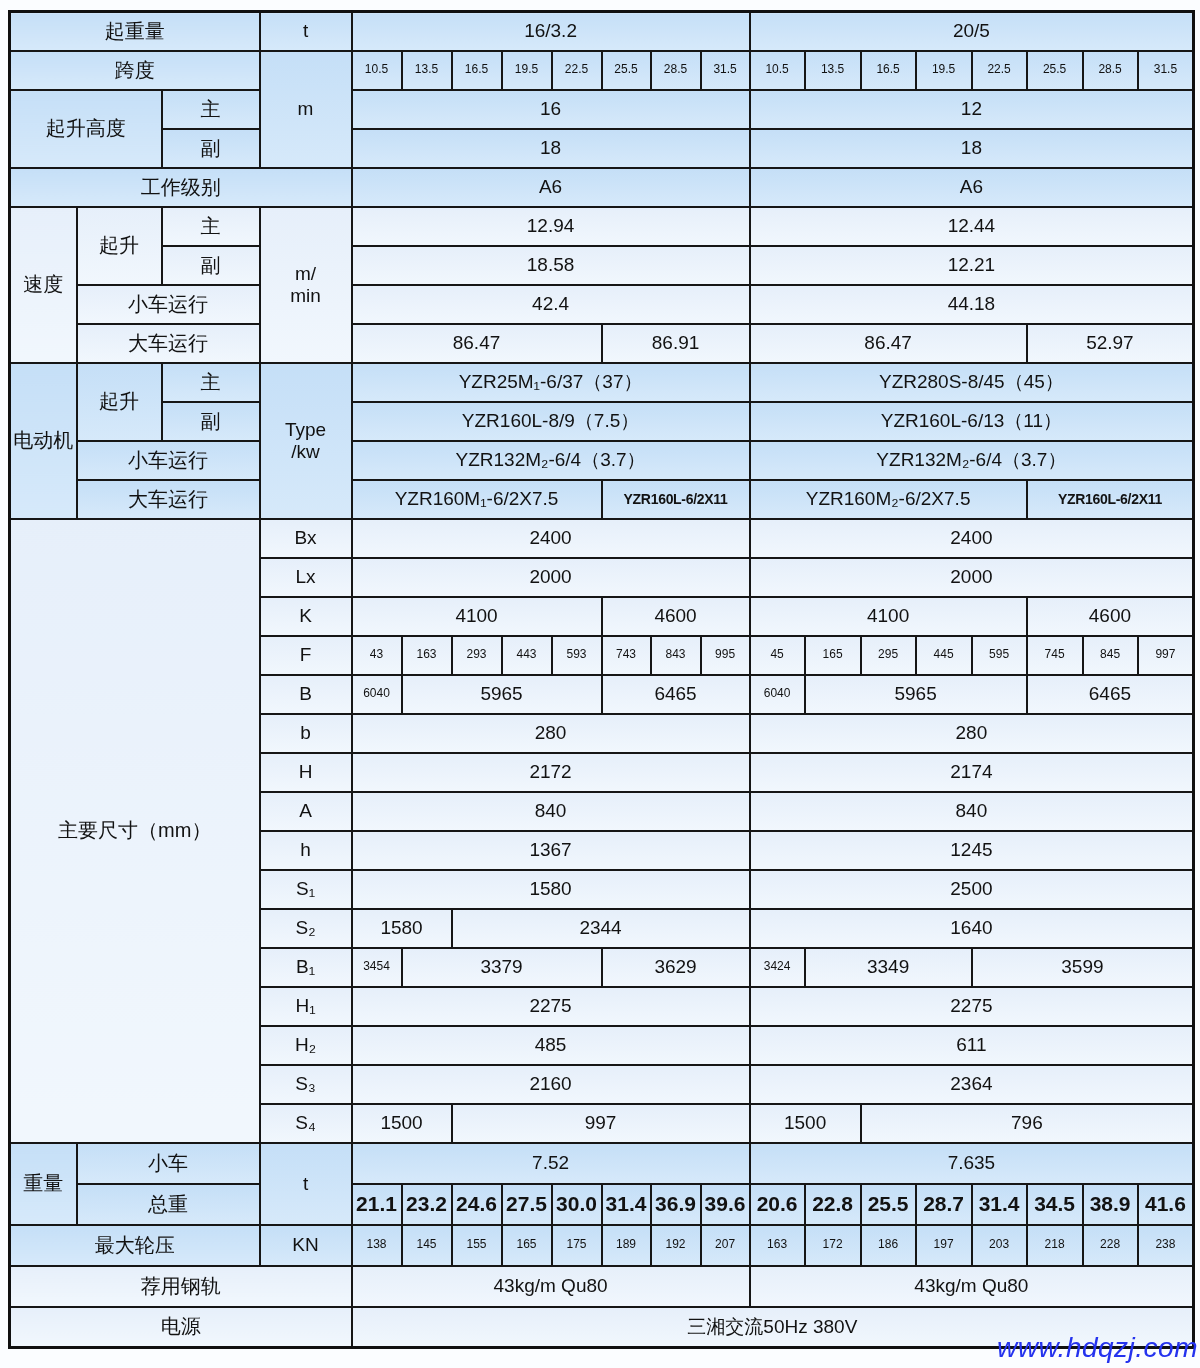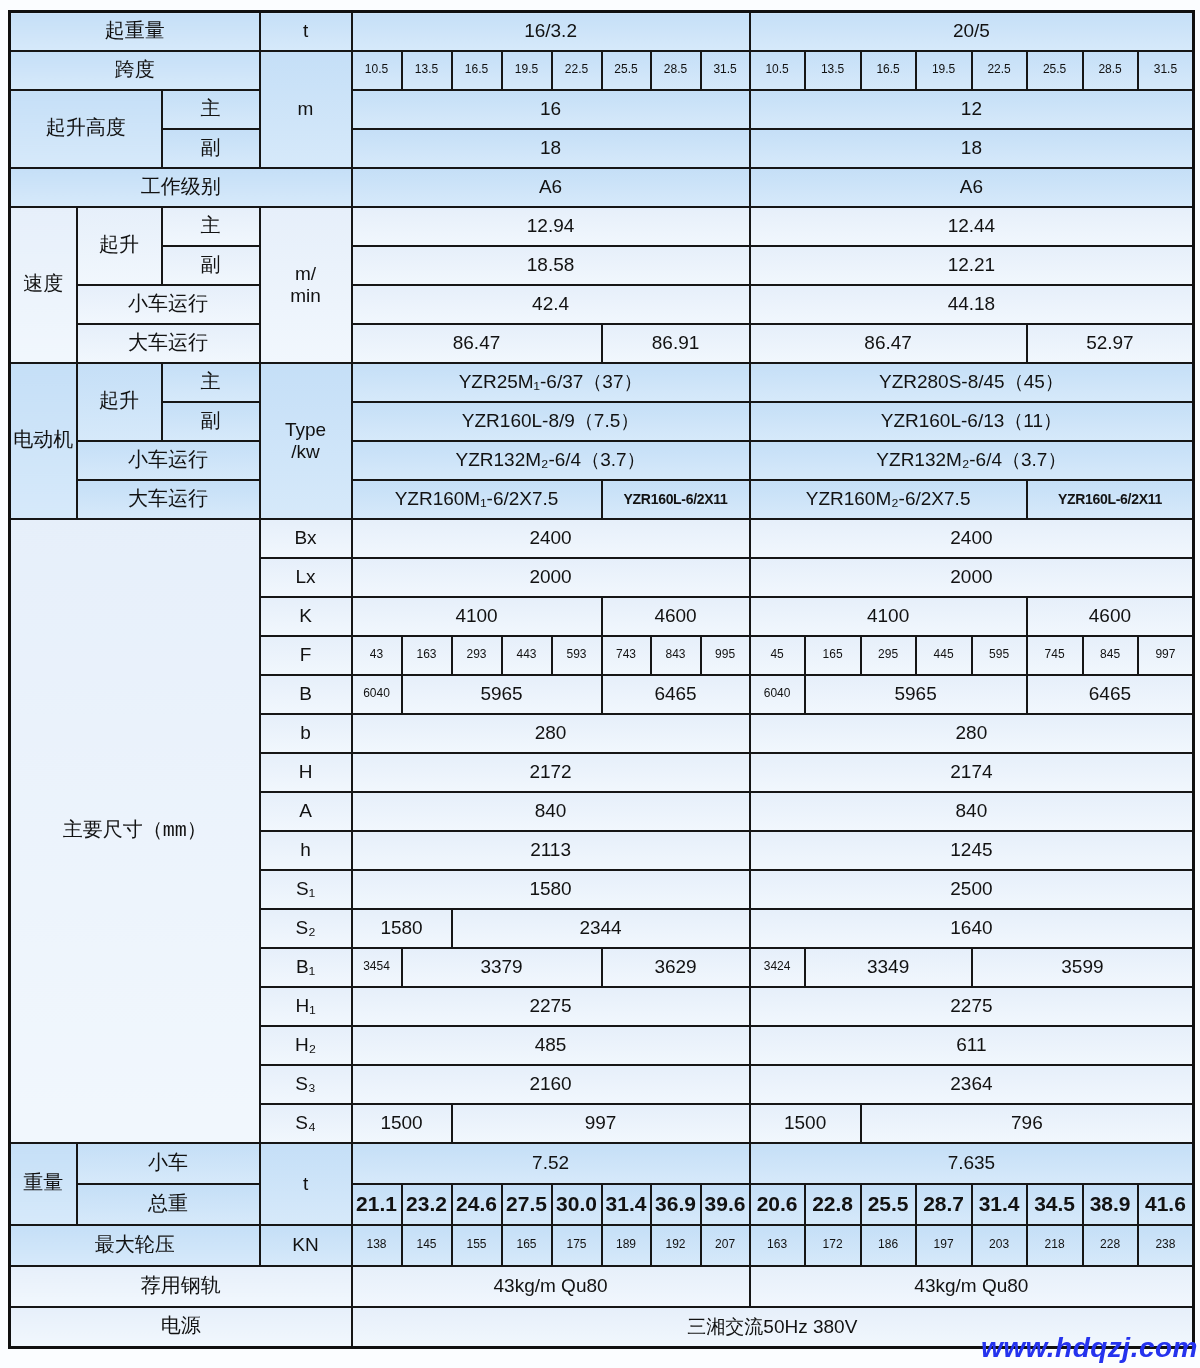--- a/index.html
+++ b/index.html
@@ -13,28 +13,28 @@
     border:3px solid #101010;
   }
   td{
     border:2px solid #161616;text-align:center;vertical-align:middle;
     padding:0;font-size:19px;line-height:1.15;overflow:hidden;
   }
   tr{height:39px;}
   tr.tall{height:41px;}
   tr.blue td{background:linear-gradient(180deg,#c5dff7,#d6e9fa);}
   tr.light td{background:linear-gradient(180deg,#e6effa,#f1f7fd);}
-  td.zh{font-size:20px;font-family:Liberation Mono, monospace;}
+  td.zh{font-size:20px;}
   td.unit{white-space:pre-line;}
   td.small{font-size:12px;}
   td.smaller{font-size:21px;font-weight:bold;}
   td.condensed{font-size:14px;letter-spacing:-0.3px;font-weight:bold;}
   .watermark{
     position:absolute;right:2px;bottom:4px;
-    font-size:28px;font-weight:bold;font-style:italic;
+    font-size:28px;font-weight:normal;font-style:italic;
     color:#2533ee;letter-spacing:0.5px;
   }
 </style>
 </head>
 <body>
 
 <table class="spec">
 <colgroup>
   <col style="width:67px">
       <col style="width:85px">
@@ -215,21 +215,21 @@
   <td colspan="8">2172</td>
   <td colspan="8">2174</td>
 </tr>
 <tr class="light">
   <td>A</td>
   <td colspan="8">840</td>
   <td colspan="8">840</td>
 </tr>
 <tr class="light">
   <td>h</td>
-  <td colspan="8">2113</td>
+  <td colspan="8">1367</td>
   <td colspan="8">1245</td>
 </tr>
 <tr class="light">
   <td>S₁</td>
   <td colspan="8">1580</td>
   <td colspan="8">2500</td>
 </tr>
 <tr class="light">
   <td>S₂</td>
   <td colspan="2">1580</td>

